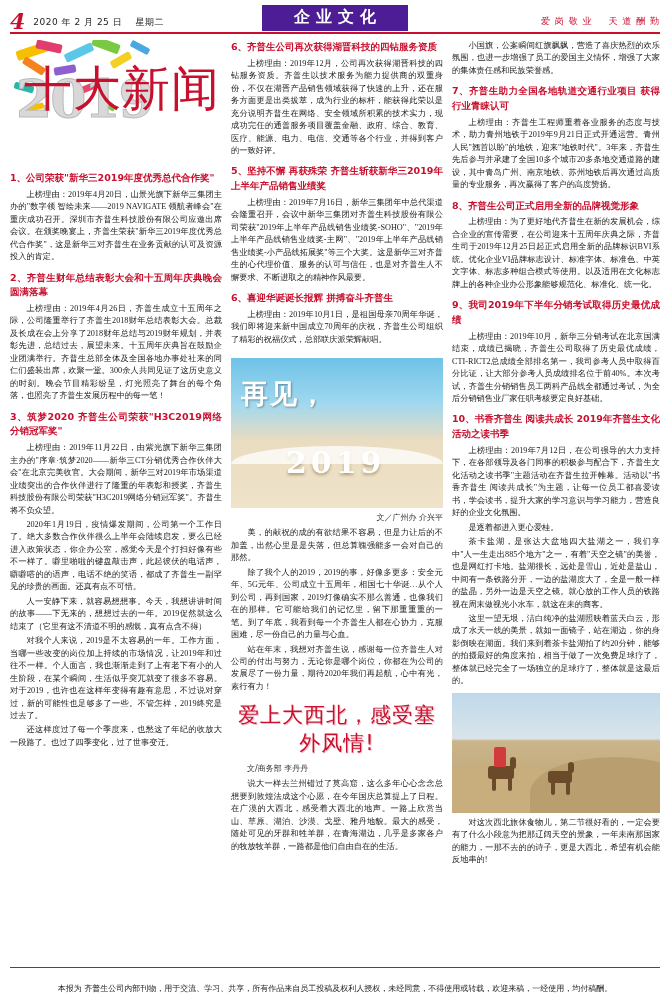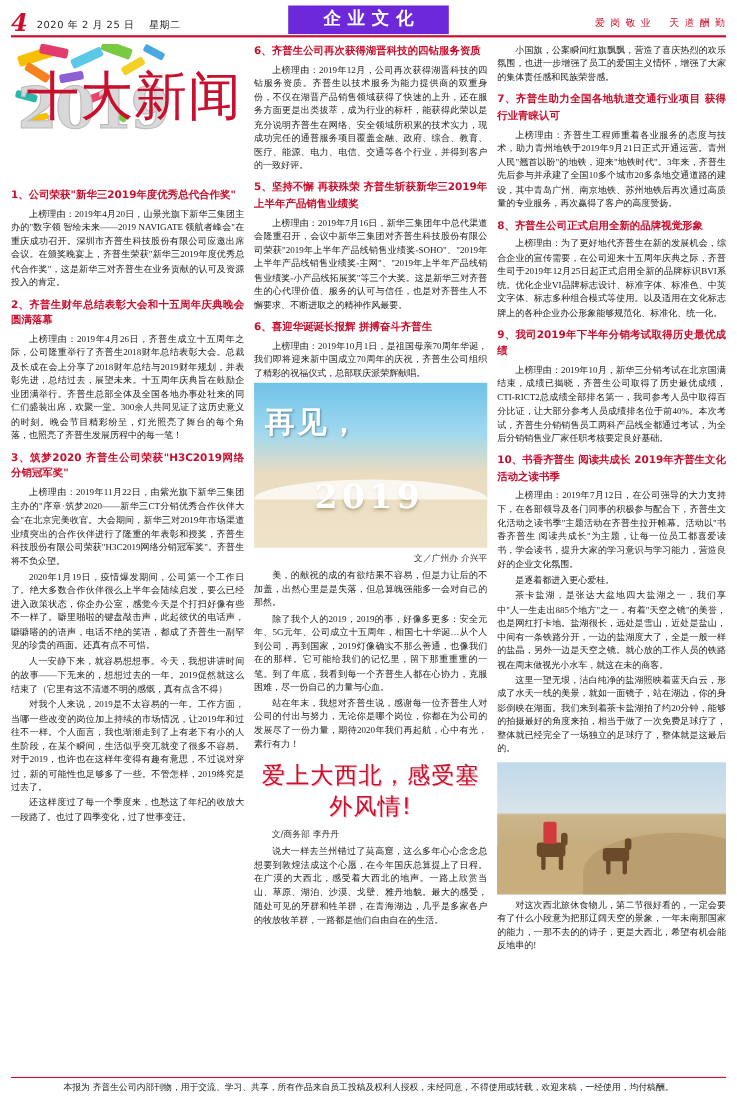--- a/index.html
+++ b/index.html
@@ -20,21 +20,21 @@
   }
   .page-num {
     font-family:"DejaVu Serif","Liberation Serif",serif;
     font-style:italic; font-weight:bold; font-size:22px;
     color:#c8102e; line-height:1; padding-right:8px;
   }
   .date-line { font-size:9px; color:#222; padding-bottom:3px; letter-spacing:.5px; }
   .date-line span { margin-right:10px; }
   .mast-title {
     position:absolute; left:50%; transform:translateX(-50%);
-    background:#6d28d9; color:#fff; font-weight:bold;
+    background:#4c1d95; color:#fff; font-weight:bold;
     font-size:16px; letter-spacing:6px; padding:2px 26px 3px 32px;
     bottom:1px;
   }
   .mast-slogan {
     position:absolute; right:0; bottom:4px;
     font-size:9px; color:#c8102e; letter-spacing:1px;
   }
   .mast-slogan b { margin-left:12px; font-weight:normal; }
 
   
@@ -66,21 +66,21 @@
     line-height:1.55; margin:7px 0 3px 0; text-align:justify;
   }
   p.body {
     font-size:8.2px; line-height:1.52; text-align:justify;
     text-indent:2em; color:#1a1a1a; margin-bottom:2px;
     font-family:Liberation Serif, serif;
   }
 
   
   .photo-beach {
-    width:100%; height:150px; margin:2px 0 4px 0; position:relative;
+    width:100%; height:150px; margin:12px 0 4px 0; position:relative;
     background:linear-gradient(#6fc2e8 0%, #9fd8ef 30%, #e9dcc0 55%, #efe3ca 100%);
     overflow:hidden;
   }
   .photo-beach .zaijian {
     position:absolute; left:10px; top:18px; color:#fff;
     font-size:27px; font-weight:bold; letter-spacing:2px;
     text-shadow:1px 1px 2px rgba(0,0,0,.35);
   }
   .photo-beach .sand2019 {
     position:absolute; left:55px; bottom:28px; color:#fff;
@@ -112,21 +112,21 @@
   }
   .dune {
     position:absolute; border-radius:50% 50% 0 0;
   }
   .camel { position:absolute; background:#6b4a2a; border-radius:3px; }
   .rider { position:absolute; background:#d23b3b; border-radius:2px; }
 
   
   .footer {
     position:absolute; left:10px; right:10px; bottom:4px;
-    border-top:1.5px solid #c8102e; padding-top:3px;
+    border-top:1.5px solid #c8102e; padding-top:15px;
     font-size:8px; color:#222; text-align:center; line-height:1.5;
   }
 </style>
 </head>
 <body>
 
 <div class="page">
 
   <div class="masthead">
     <div class="page-num">4</div>

